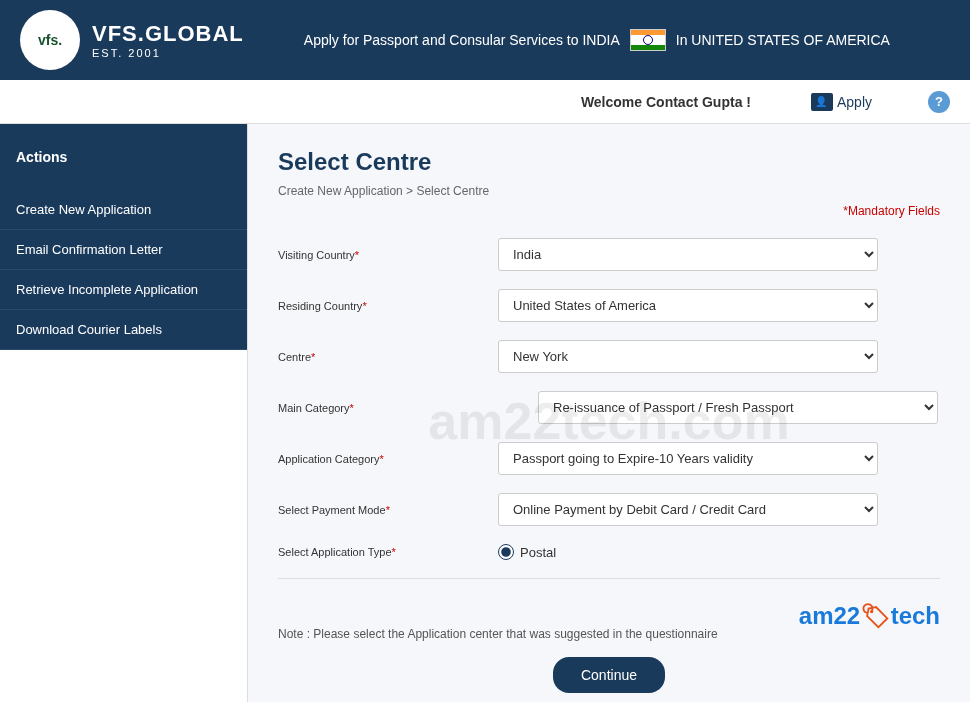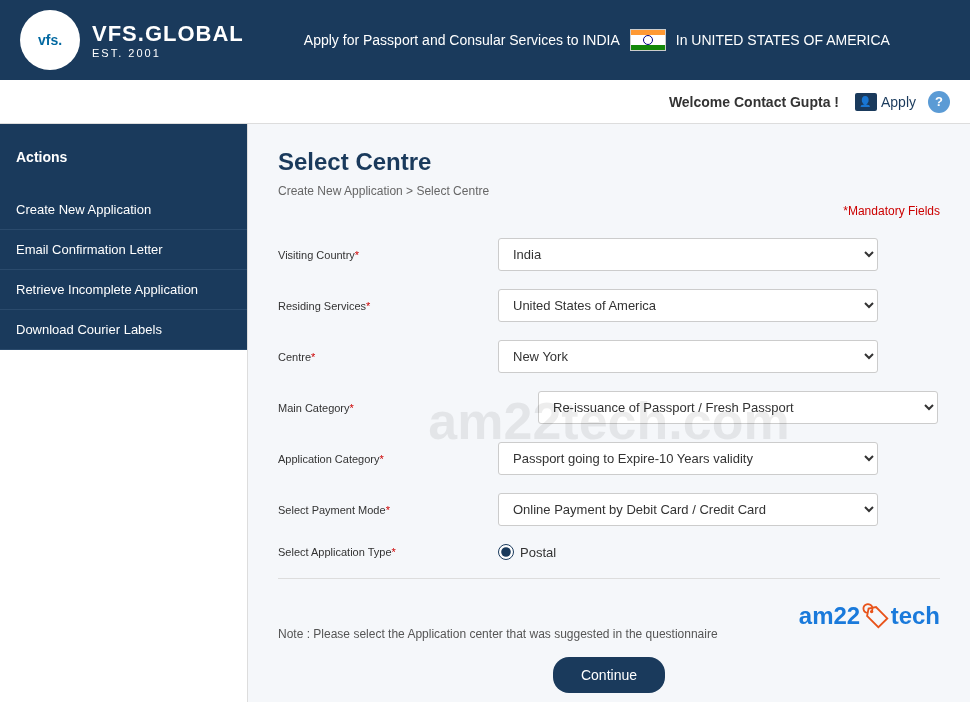--- a/index.html
+++ b/index.html
@@ -68,20 +68,21 @@
 
     
     .subheader {
       background: white;
       padding: 8px 20px;
       display: flex;
       align-items: center;
       justify-content: flex-end;
       border-bottom: 1px solid #ddd;
       min-height: 44px;
+      gap: 44px;
     }
     .welcome-text {
       font-weight: bold;
       color: #333;
       margin-right: 16px;
     }
     .logout-btn {
       display: flex;
       align-items: center;
       gap: 4px;
@@ -264,21 +265,21 @@
     .content-inner {
       position: relative;
     }
   </style>
 </head>
 <body>
 
 <div class="header">
   <div class="logo-area">
     <div class="logo-circle">
-      <span style="font-size:14px;font-weight:bold;color:#0369a1;">vfs.</span>
+      <span style="font-size:14px;font-weight:bold;color:#14532d;">vfs.</span>
     </div>
     <div class="logo-text">
       <div class="vfs">VFS.GLOBAL</div>
       <div class="est">EST. 2001</div>
     </div>
   </div>
   <div class="header-center">
     <span>Apply for Passport and Consular Services to INDIA</span>
     <div class="india-flag">
       <div class="flag-orange"></div>
@@ -335,21 +336,21 @@
           </div>
           <div class="form-control">
             <select class="select-field">
               <option>India</option>
             </select>
           </div>
         </div>
 
         <div class="form-row">
           <div class="form-label">
-            <span>Residing Services</span><span class="required">*</span>
+            <span>Residing Country</span><span class="required">*</span>
           </div>
           <div class="form-control">
             <select class="select-field">
               <option>United States of America</option>
             </select>
           </div>
         </div>
 
         <div class="form-row">
           <div class="form-label">

